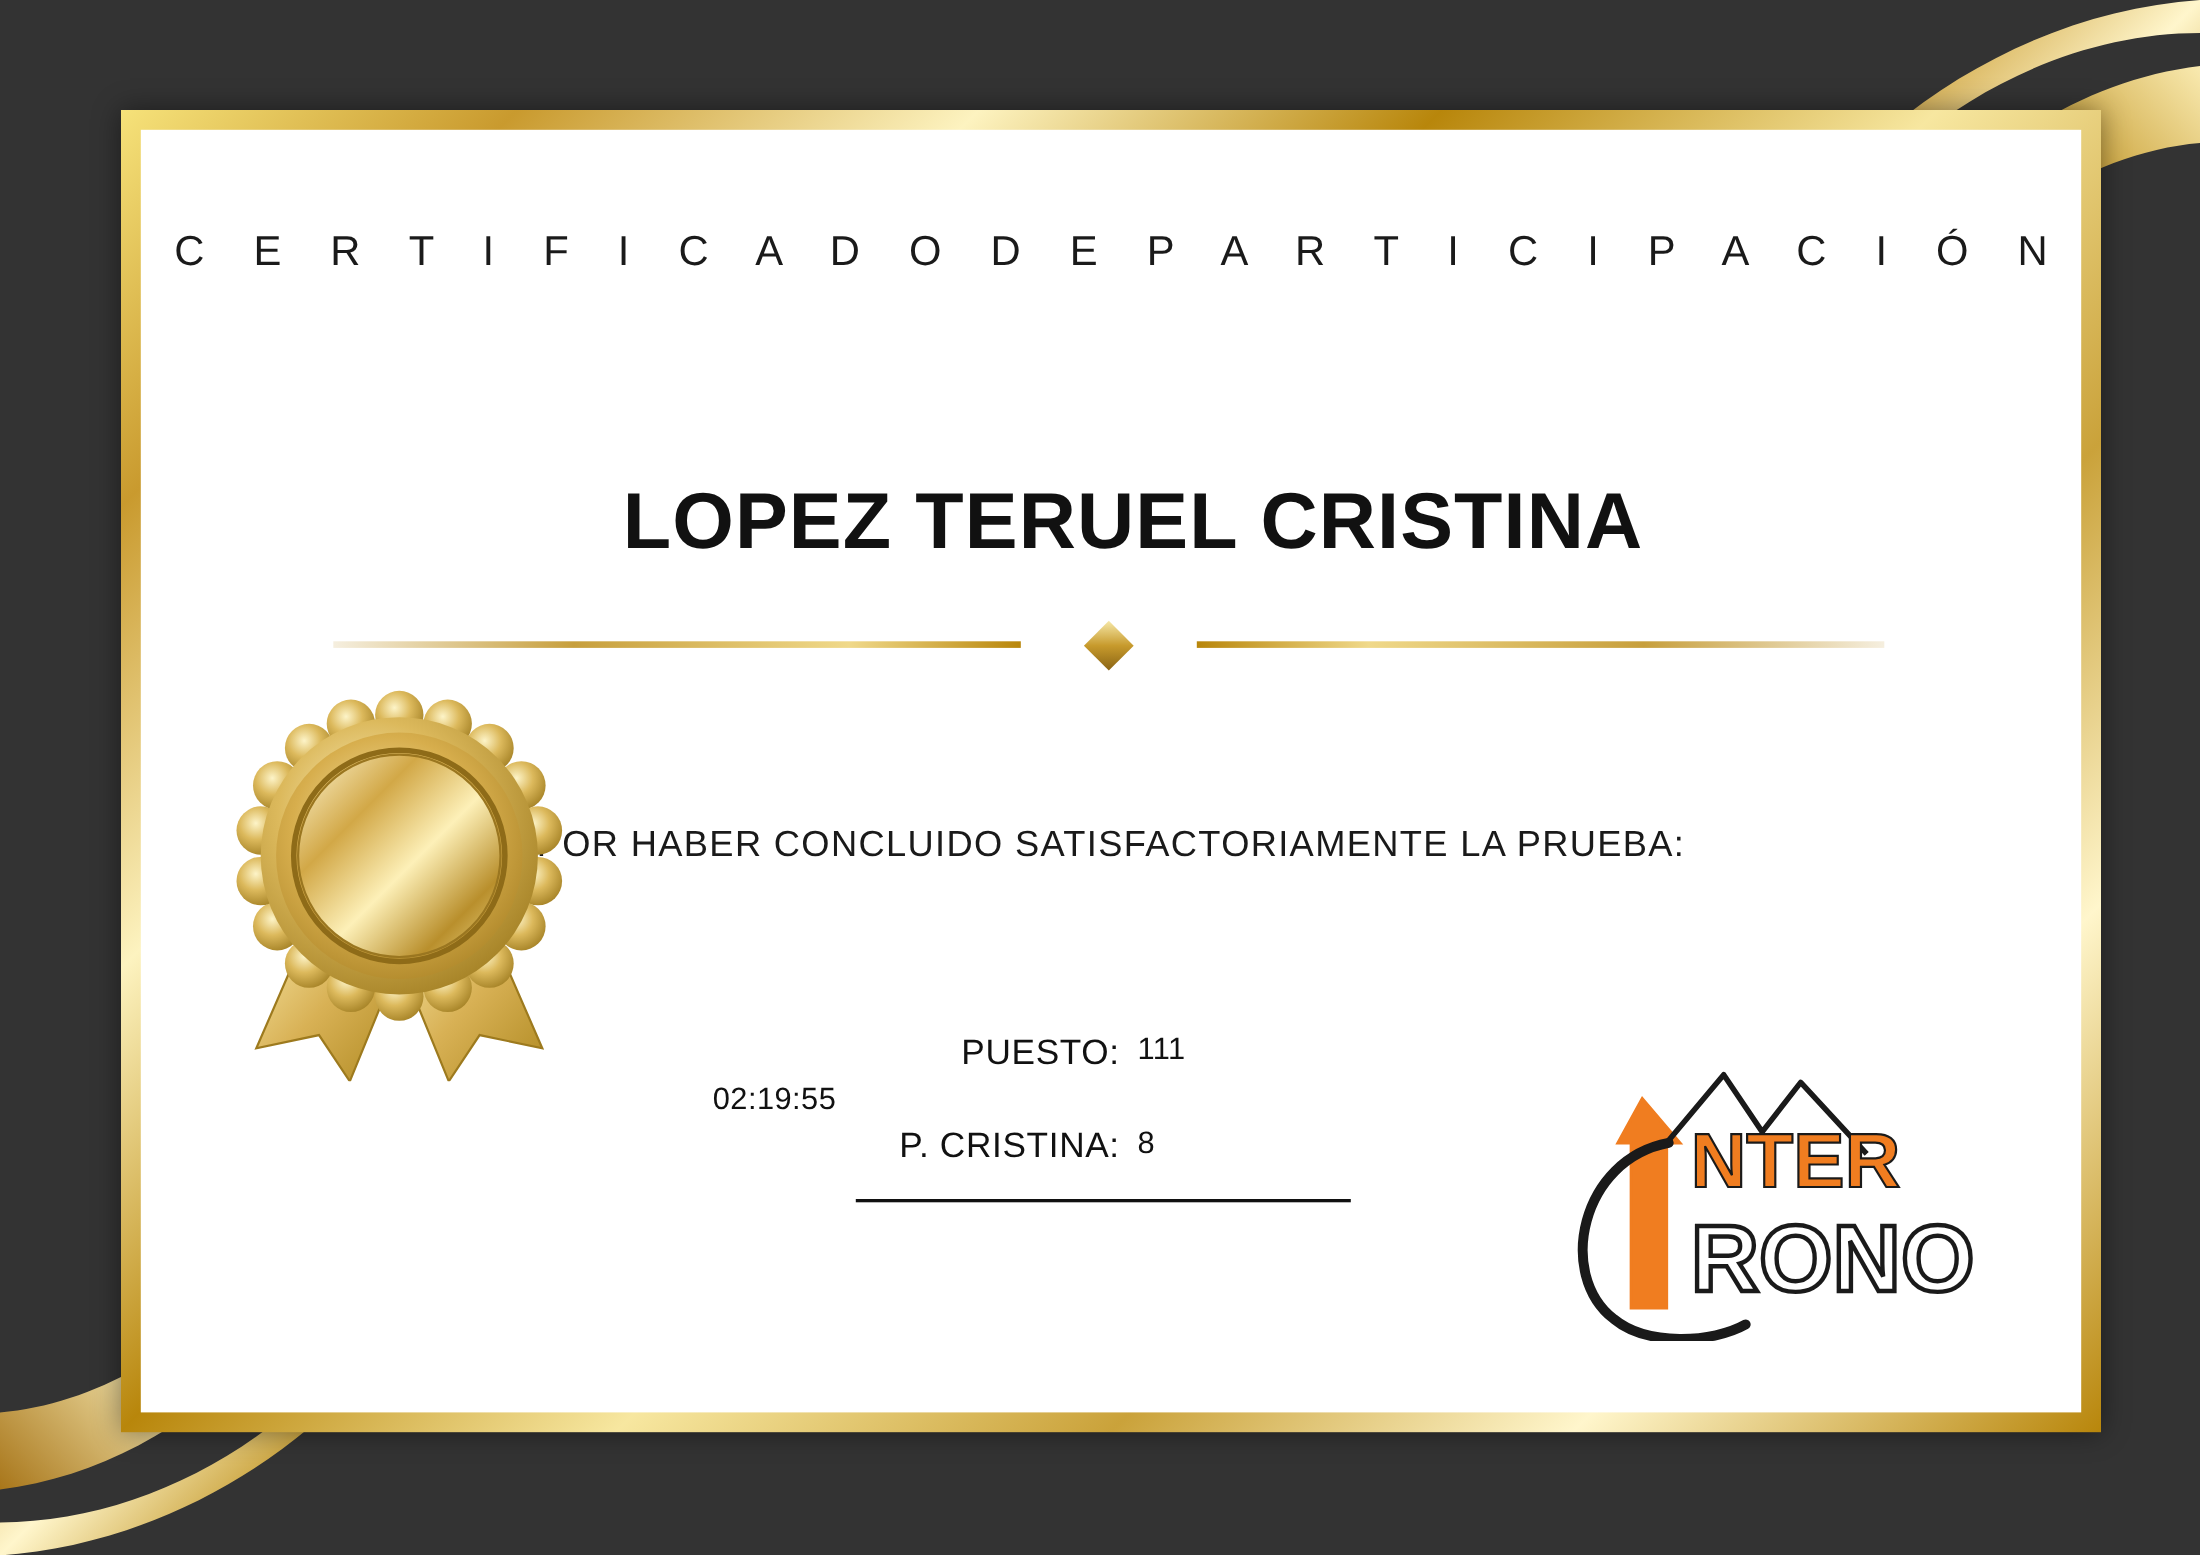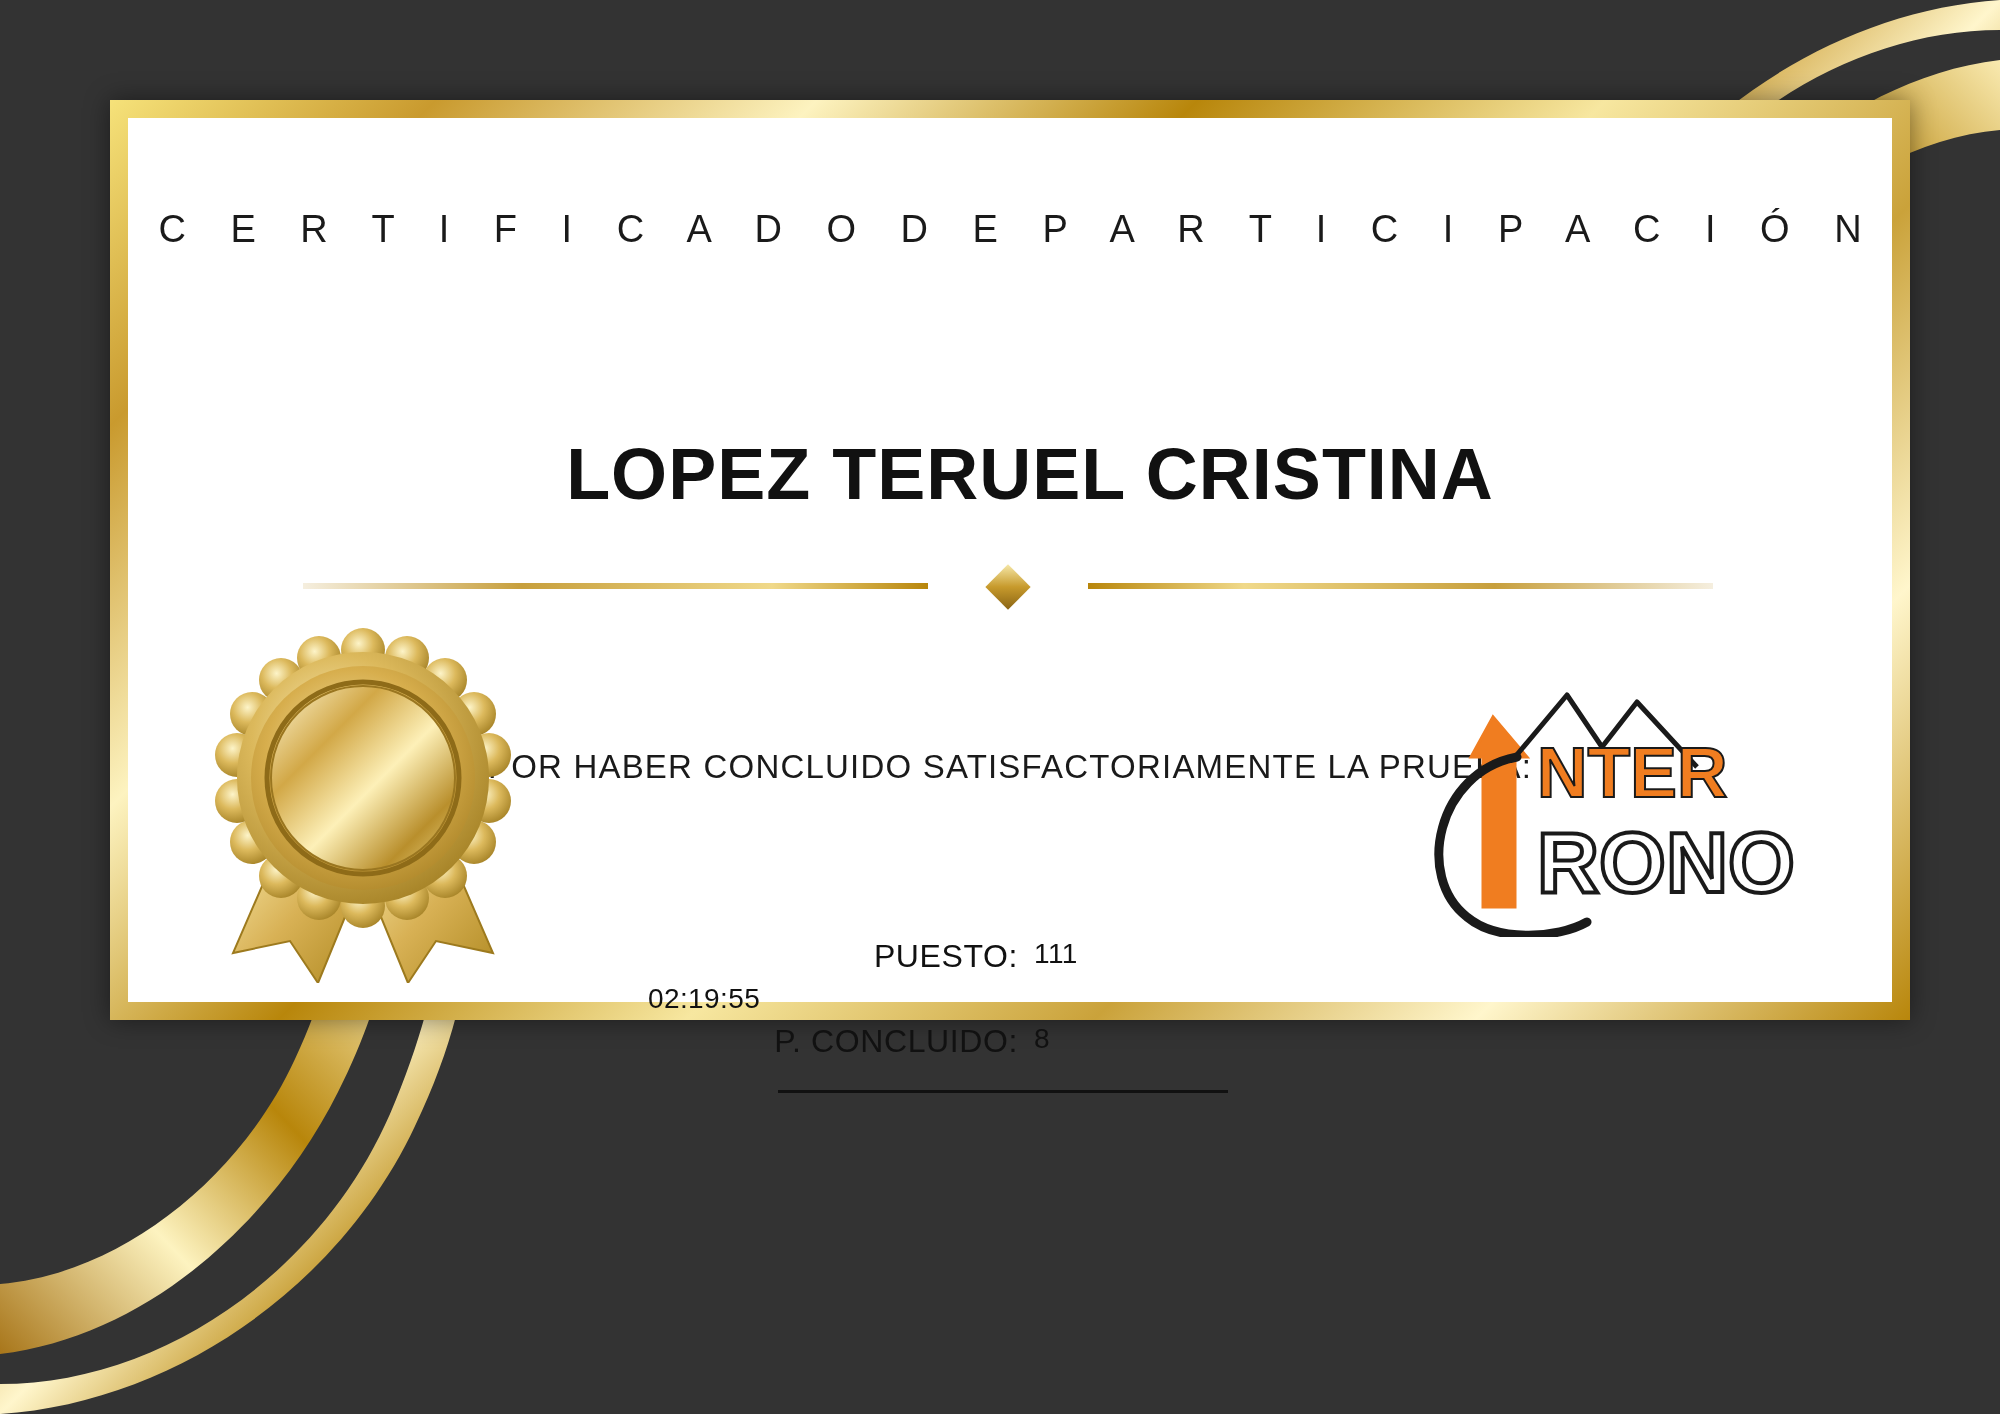--- a/index.html
+++ b/index.html
@@ -29,21 +29,21 @@
   }
   .corner-tr { top: 0; right: 0; }
   .corner-bl { bottom: 0; left: 0; }
 
   
   .gold-frame {
     position: absolute;
     left: 110px;
     top: 100px;
     width: 1800px;
-    height: 920px;
+    height: 1202px;
     padding: 18px;
     box-sizing: border-box;
     background: linear-gradient(135deg,
         #f6e27a 0%, #c99a2e 12%, #fdf3c0 26%, #b8860b 40%,
         #f7e7a0 55%, #caa23a 70%, #fff6cc 84%, #b8860b 100%);
     box-shadow: 0 0 24px rgba(0,0,0,0.45);
   }
 
   .paper {
     position: relative;
@@ -284,21 +284,21 @@
 
       <div class="results">
         <div class="result-row">
           <div class="result-label">PUESTO:</div>
           <div class="result-value">111</div>
         </div>
         <div class="result-row">
           <div class="result-value">02:19:55</div>
         </div>
         <div class="result-row">
-          <div class="result-label">P. CONCLUIDO:</div>
+          <div class="result-label">P. CRISTINA:</div>
           <div class="result-value">8</div>
         </div>
         <div class="results-underline"></div>
       </div>
 
       <svg class="logo" viewBox="0 0 420 330">
 
         <path d="M96,110 L74,150 L86,150 L86,300 L118,300 L118,150 L130,150 Z" fill="#f07d20" stroke="#f07d20" stroke-width="3"></path>
 
         <path d="M118,150 L170,88 L205,140 L240,95 L300,160" fill="none" stroke="#1a1a1a" stroke-width="5" stroke-linejoin="round"></path>

